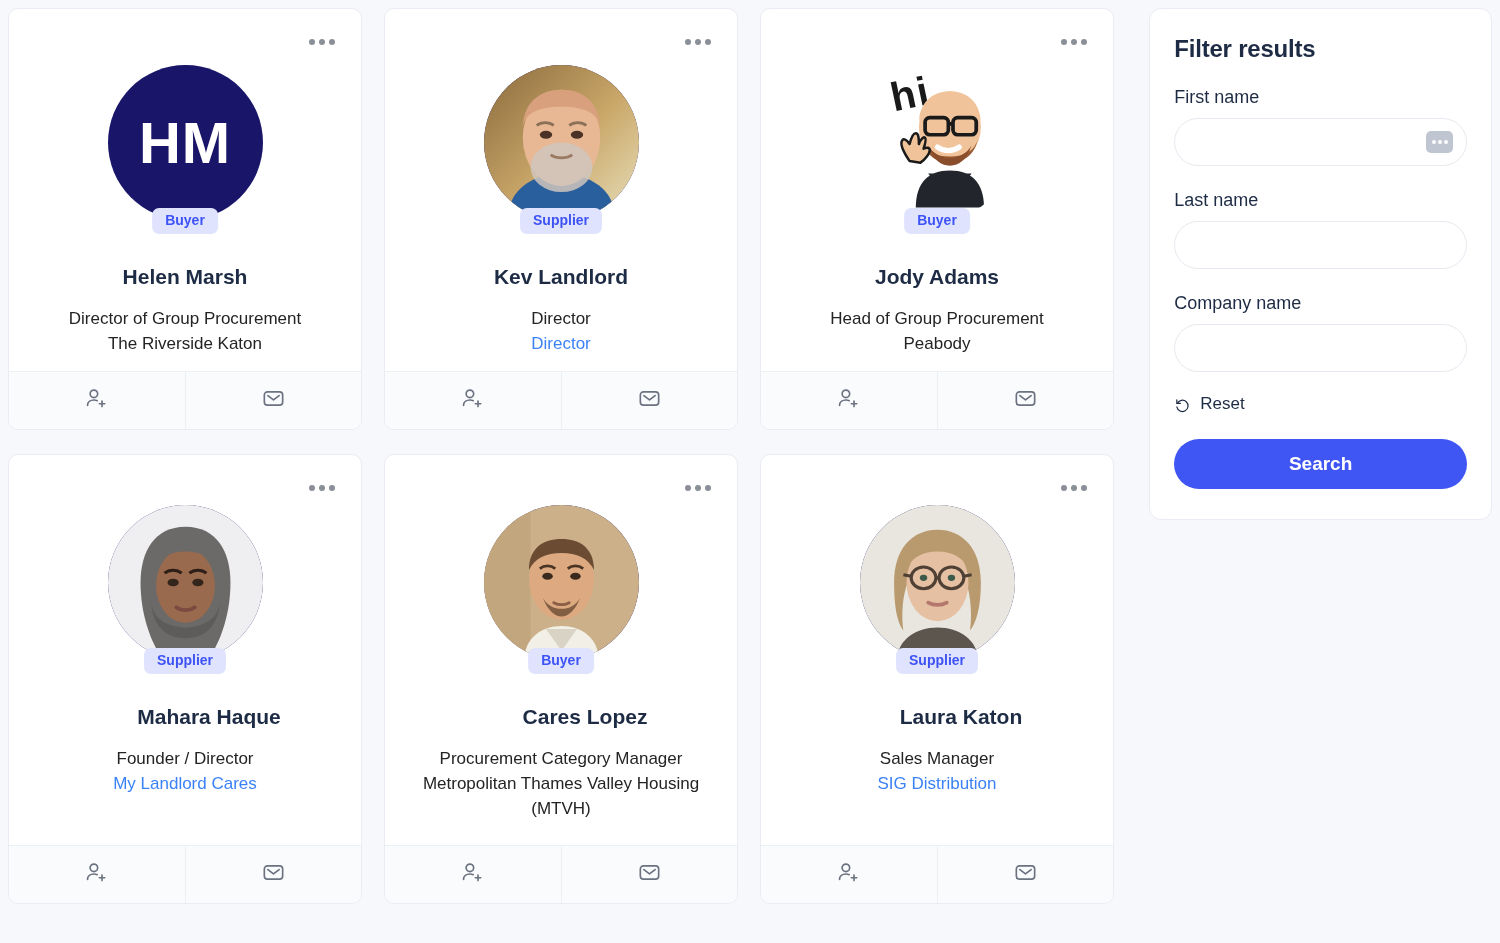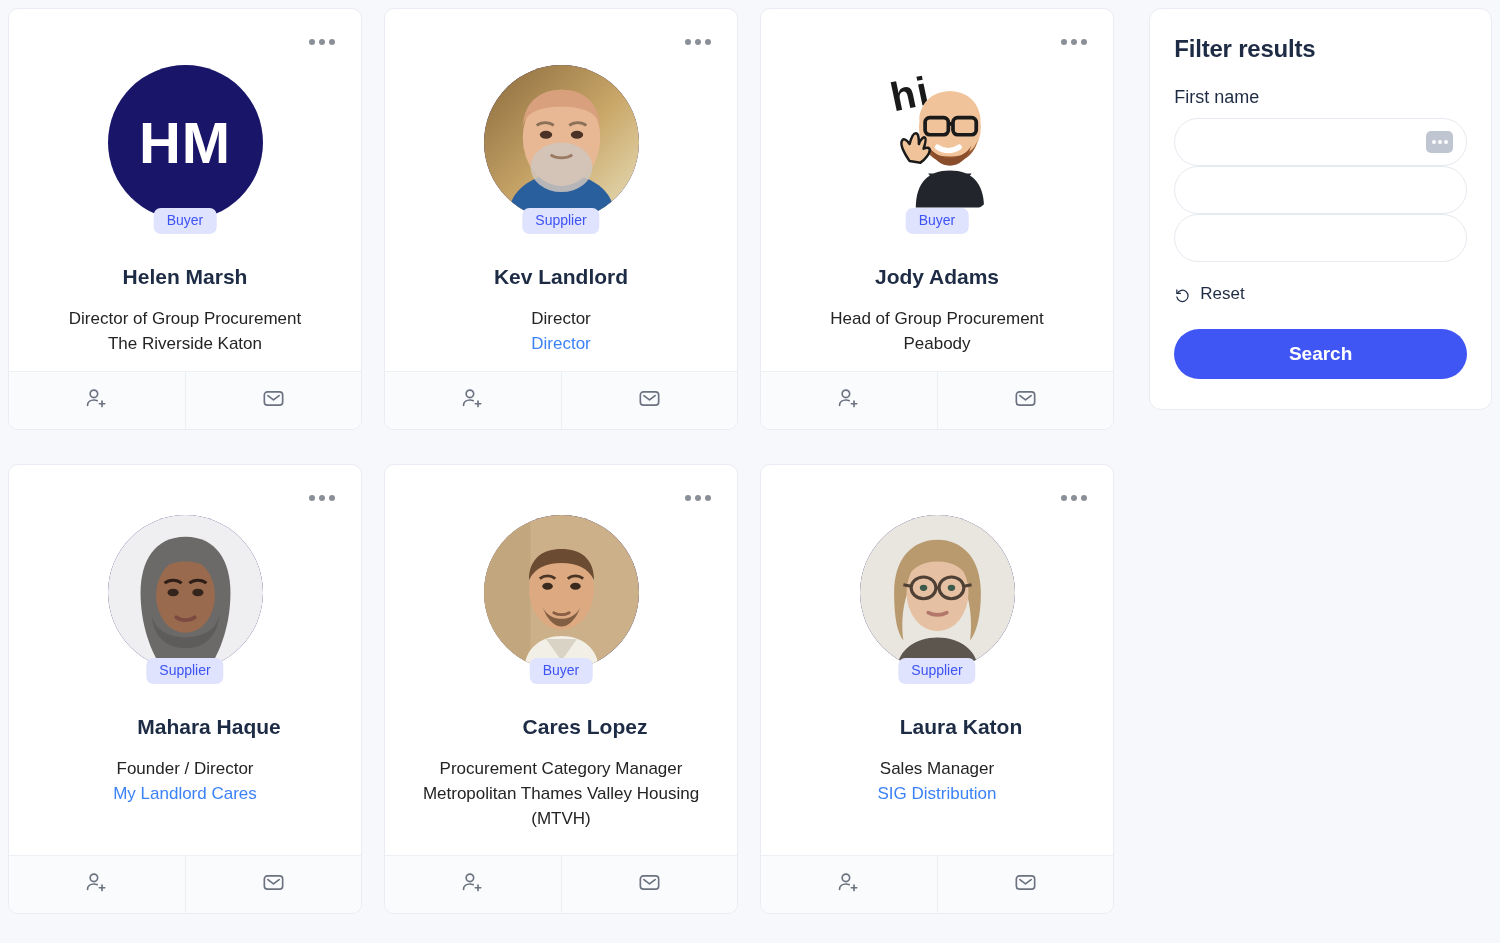--- a/index.html
+++ b/index.html
@@ -16,21 +16,21 @@
     display: flex;
     gap: 18px;
   }
 
   
   .results {
     width: 1126px;
     display: flex;
     flex-wrap: wrap;
     align-content: flex-start;
-    gap: 34px 22px;
+    gap: 24px 22px;
   }
   .card {
     width: 354px;
     background: #ffffff;
     border: 1px solid #e9ecf2;
     border-radius: 10px;
     display: flex;
     flex-direction: column;
     position: relative;
     overflow: hidden;
@@ -85,21 +85,21 @@
   .avatar svg { width: 100%; height: 100%; display: block; }
 
   .badge {
     position: absolute;
     bottom: -14px;
     left: 50%;
     transform: translateX(-50%);
     background: #dfe3fe;
     color: #3e53f4;
     font-size: 14px;
-    font-weight: normal;
+    font-weight: bold;
     padding: 5px 13px 6px;
     border-radius: 7px;
     white-space: nowrap;
     line-height: 1.1;
   }
 
   .person-name {
     margin-top: 44px;
     font-size: 21px;
     font-weight: bold;
@@ -536,24 +536,26 @@
     <div class="field-label">First name</div>
     <div class="field-input">
       <input type="text" placeholder="" style="">
       <span class="input-affordance">
           <i></i>
           <i></i>
           <i></i>
         </span>
     </div>
 
+    <div class="field-label">Last name</div>
     <div class="field-input">
       <input type="text" placeholder="" style="">
     </div>
 
+    <div class="field-label">Company name</div>
     <div class="field-input">
       <input type="text" placeholder="" style="">
     </div>
 
     <div class="reset-row">
       <span class="reset-icon">
         <svg viewBox="0 0 24 24">
             <path d="M4 5.5v5h5"></path>
             <path d="M4.6 10.5a8 8 0 1 1-.6 5"></path>
           </svg>

